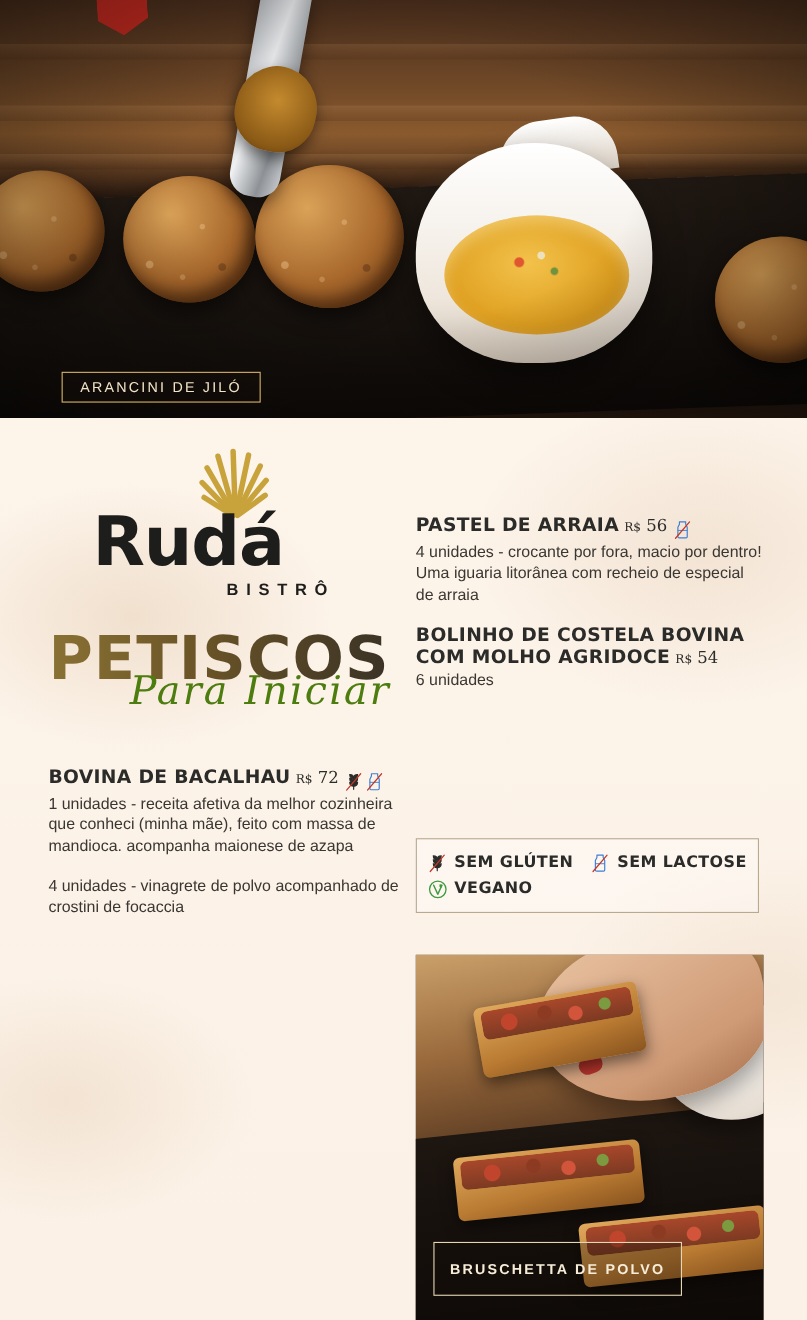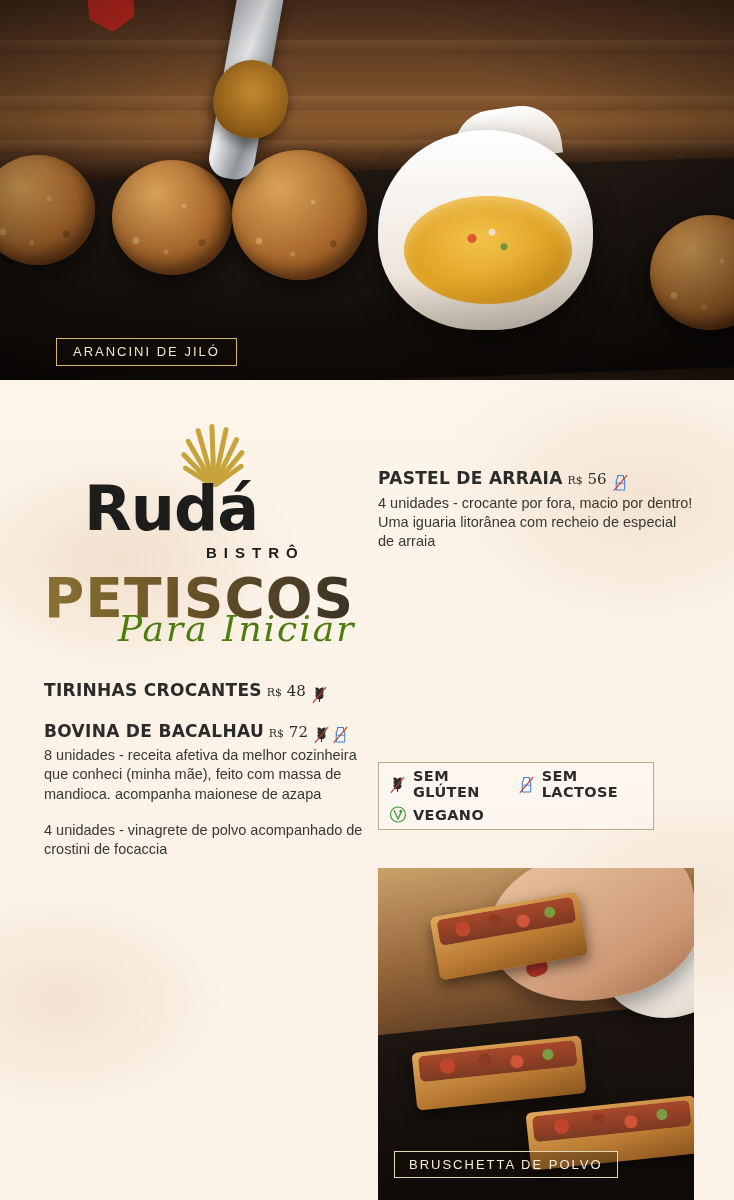--- a/index.html
+++ b/index.html
@@ -123,21 +123,21 @@
       radial-gradient(ellipse 260px 170px at 120px 180px, rgba(226,200,172,.45), rgba(226,200,172,0) 70%),
       radial-gradient(ellipse 300px 200px at 640px 120px, rgba(228,203,178,.4), rgba(228,203,178,0) 70%),
       radial-gradient(ellipse 240px 160px at 60px 620px, rgba(226,200,172,.35), rgba(226,200,172,0) 70%),
       radial-gradient(ellipse 280px 180px at 700px 520px, rgba(226,200,172,.3), rgba(226,200,172,0) 70%),
       linear-gradient(180deg, #fdf4ea, #fbf1e6);
   }
 
   .content { position: relative; width: 734px; height: 820px; }
 
   
-  .logo { position: absolute; left: 78px; top: 40px; width: 270px; height: 160px; }
+  .logo { position: absolute; left: 78px; top: 24px; width: 270px; height: 160px; }
   .logo-word {
     font-family: "DejaVu Sans", sans-serif;
     font-size: 62px; font-weight: bold; color: #1d1d1b;
     letter-spacing: -1px;
     position: absolute; left: 6px; top: 52px;
   }
   .logo-sub {
     position: absolute; left: 128px; top: 124px;
     font-size: 15px; letter-spacing: 7px; color: #1d1d1b; font-weight: 600;
   }
@@ -183,21 +183,21 @@
   .item-desc {
     font-family: "Liberation Sans", sans-serif;
     font-size: 14.5px; color: #3a3733; line-height: 1.33;
     margin-top: 2px;
   }
   .icons { display: inline-block; vertical-align: -3px; margin-left: 5px; }
   .ic { display: inline-block; width: 17px; height: 19px; vertical-align: middle; margin-right: 2px; }
 
   
   .legend {
-    position: absolute; left: 378px; top: 382px; width: 276px; height: 68px;
+    position: absolute; left: 378px; top: 382px; width: 312px; height: 68px;
     border: 1px solid #b9a98f; background: rgba(255,255,255,.35);
     display: flex; flex-direction: column; justify-content: center;
     padding: 4px 10px;
   }
   .legend-row { display: flex; align-items: center; gap: 6px; }
   .legend-row + .legend-row { margin-top: 5px; }
   .legend-item { display: flex; align-items: center; gap: 5px; }
   .legend-label {
     font-family: "DejaVu Sans", sans-serif;
     font-size: 14.5px; font-weight: bold; color: #2b2b29; letter-spacing: .4px;
@@ -247,23 +247,24 @@
     background: #b5342c; border-radius: 8px; transform: rotate(-20deg);
   }
   .bowl {
     position: absolute; left: 222px; top: 40px; width: 130px; height: 110px;
     background: radial-gradient(ellipse at 40% 35%, #ffffff, #e6ddd2 70%, #bfb3a5);
     border-radius: 50%;
     box-shadow: 0 8px 18px rgba(0,0,0,.4);
   }
   .p2cap {
     position: absolute; left: 16px; bottom: 22px;
-    padding: 5px 14px; border: 1px solid #e6d7b4;
+    padding: 16px 14px; border: 1px solid #e6d7b4;
     color: #f6ecd8; font-size: 13px; letter-spacing: 2px;
     background: rgba(20,12,6,.3);
+    font-weight: bold;
   }
 </style>
 </head>
 <body>
 
 <div class="page">
 
   <div class="hero">
     <div class="hero-bg"></div>
     <div class="plank" style="top:40px"></div>
@@ -302,69 +303,61 @@
           </div>
         <div class="logo-word">Rudá</div>
         <div class="logo-sub">BISTRÔ</div>
       </div>
 
       <div class="petiscos">PETISCOS</div>
       <div class="para-iniciar">Para Iniciar</div>
 
       <div class="col-left" id="left-col">
           <div class="item">
-            <div class="item-title"><span>TIRINHAS CROCANTES</span><span class="price"> <span class="cur">R$</span> 48</span><span class="icons"><span class="ic"><svg viewBox="0 0 24 26" width="17" height="19">
-                    <g stroke="#2b2b29" stroke-width="1.5" fill="none" stroke-linecap="round">
-                      <path d="M12 23 V7"></path>
-                      <path d="M12 9 C8 9 7 6 7 4 C10 4 12 6 12 9Z" fill="#2b2b29"></path>
-                      <path d="M12 9 C16 9 17 6 17 4 C14 4 12 6 12 9Z" fill="#2b2b29"></path>
-                      <path d="M12 14 C8 14 7 11 7 9 C10 9 12 11 12 14Z" fill="#2b2b29"></path>
-                      <path d="M12 14 C16 14 17 11 17 9 C14 9 12 11 12 14Z" fill="#2b2b29"></path>
-                      <path d="M12 19 C8 19 7 16 7 14 C10 14 12 16 12 19Z" fill="#2b2b29"></path>
-                      <path d="M12 19 C16 19 17 16 17 14 C14 14 12 16 12 19Z" fill="#2b2b29"></path>
-                    </g>
-                    <path d="M3 24 L21 3" stroke="#c0392b" stroke-width="1.6" stroke-linecap="round"></path>
-                  </svg></span></span></div>
           </div>
           <div class="item">
             <div class="item-title"><span>BOVINA DE BACALHAU</span><span class="price"> <span class="cur">R$</span> 72</span><span class="icons"><span class="ic"><svg viewBox="0 0 24 26" width="17" height="19">
                     <g stroke="#2b2b29" stroke-width="1.5" fill="none" stroke-linecap="round">
                       <path d="M12 23 V7"></path>
                       <path d="M12 9 C8 9 7 6 7 4 C10 4 12 6 12 9Z" fill="#2b2b29"></path>
                       <path d="M12 9 C16 9 17 6 17 4 C14 4 12 6 12 9Z" fill="#2b2b29"></path>
                       <path d="M12 14 C8 14 7 11 7 9 C10 9 12 11 12 14Z" fill="#2b2b29"></path>
                       <path d="M12 14 C16 14 17 11 17 9 C14 9 12 11 12 14Z" fill="#2b2b29"></path>
                       <path d="M12 19 C8 19 7 16 7 14 C10 14 12 16 12 19Z" fill="#2b2b29"></path>
                       <path d="M12 19 C16 19 17 16 17 14 C14 14 12 16 12 19Z" fill="#2b2b29"></path>
                     </g>
                     <path d="M3 24 L21 3" stroke="#c0392b" stroke-width="1.6" stroke-linecap="round"></path>
                   </svg></span><span class="ic"><svg viewBox="0 0 24 26" width="17" height="19">
                     <path d="M8 3 h8 v3 l2 4 v12 a1.5 1.5 0 0 1 -1.5 1.5 h-9 A1.5 1.5 0 0 1 6 22 V10 l2 -4 Z" fill="none" stroke="#3b7fd4" stroke-width="1.5" stroke-linejoin="round"></path>
                     <path d="M6 14 h12" stroke="#3b7fd4" stroke-width="1.2"></path>
                     <path d="M3 24 L21 3" stroke="#c0392b" stroke-width="1.6" stroke-linecap="round"></path>
                   </svg></span></span></div>
-            <div class="item-desc">8 unidades - receita afetiva da melhor cozinheira que conheci (minha mãe), feito com massa de mandioca. acompanha maionese de azapa</div>
+            <div class="item-desc">1 unidades - receita afetiva da melhor cozinheira que conheci (minha mãe), feito com massa de mandioca. acompanha maionese de azapa</div>
           </div>
           <div class="item">
             <div class="item-desc">4 unidades - vinagrete de polvo acompanhado de crostini de focaccia</div>
           </div>
           <div class="item">
           </div>
         </div>
 
       <div class="col-right" id="right-col">
           <div class="item">
             <div class="item-title"><span>PASTEL DE ARRAIA</span><span class="price"> <span class="cur">R$</span> 56</span><span class="icons"><span class="ic"><svg viewBox="0 0 24 26" width="17" height="19">
                     <path d="M8 3 h8 v3 l2 4 v12 a1.5 1.5 0 0 1 -1.5 1.5 h-9 A1.5 1.5 0 0 1 6 22 V10 l2 -4 Z" fill="none" stroke="#3b7fd4" stroke-width="1.5" stroke-linejoin="round"></path>
                     <path d="M6 14 h12" stroke="#3b7fd4" stroke-width="1.2"></path>
                     <path d="M3 24 L21 3" stroke="#c0392b" stroke-width="1.6" stroke-linecap="round"></path>
                   </svg></span></span></div>
             <div class="item-desc">4 unidades - crocante por fora, macio por dentro! Uma iguaria litorânea com recheio de especial de arraia</div>
           </div>
           <div class="item">
+          </div>
+          <div class="item">
+            <div class="item-title"><span>BOLINHO DE COSTELA BOVINA COM MOLHO AGRIDOCE</span><span class="price"> <span class="cur">R$</span> 54</span></div>
+            <div class="item-desc">6 unidades</div>
           </div>
         </div>
 
       <div class="legend" id="legend">
           <div class="legend-row">
             <div class="legend-item">
               <span class="ic"><svg viewBox="0 0 24 26" width="17" height="19">
                   <g stroke="#2b2b29" stroke-width="1.5" fill="none" stroke-linecap="round">
                     <path d="M12 23 V7"></path>
                     <path d="M12 9 C8 9 7 6 7 4 C10 4 12 6 12 9Z" fill="#2b2b29"></path>

